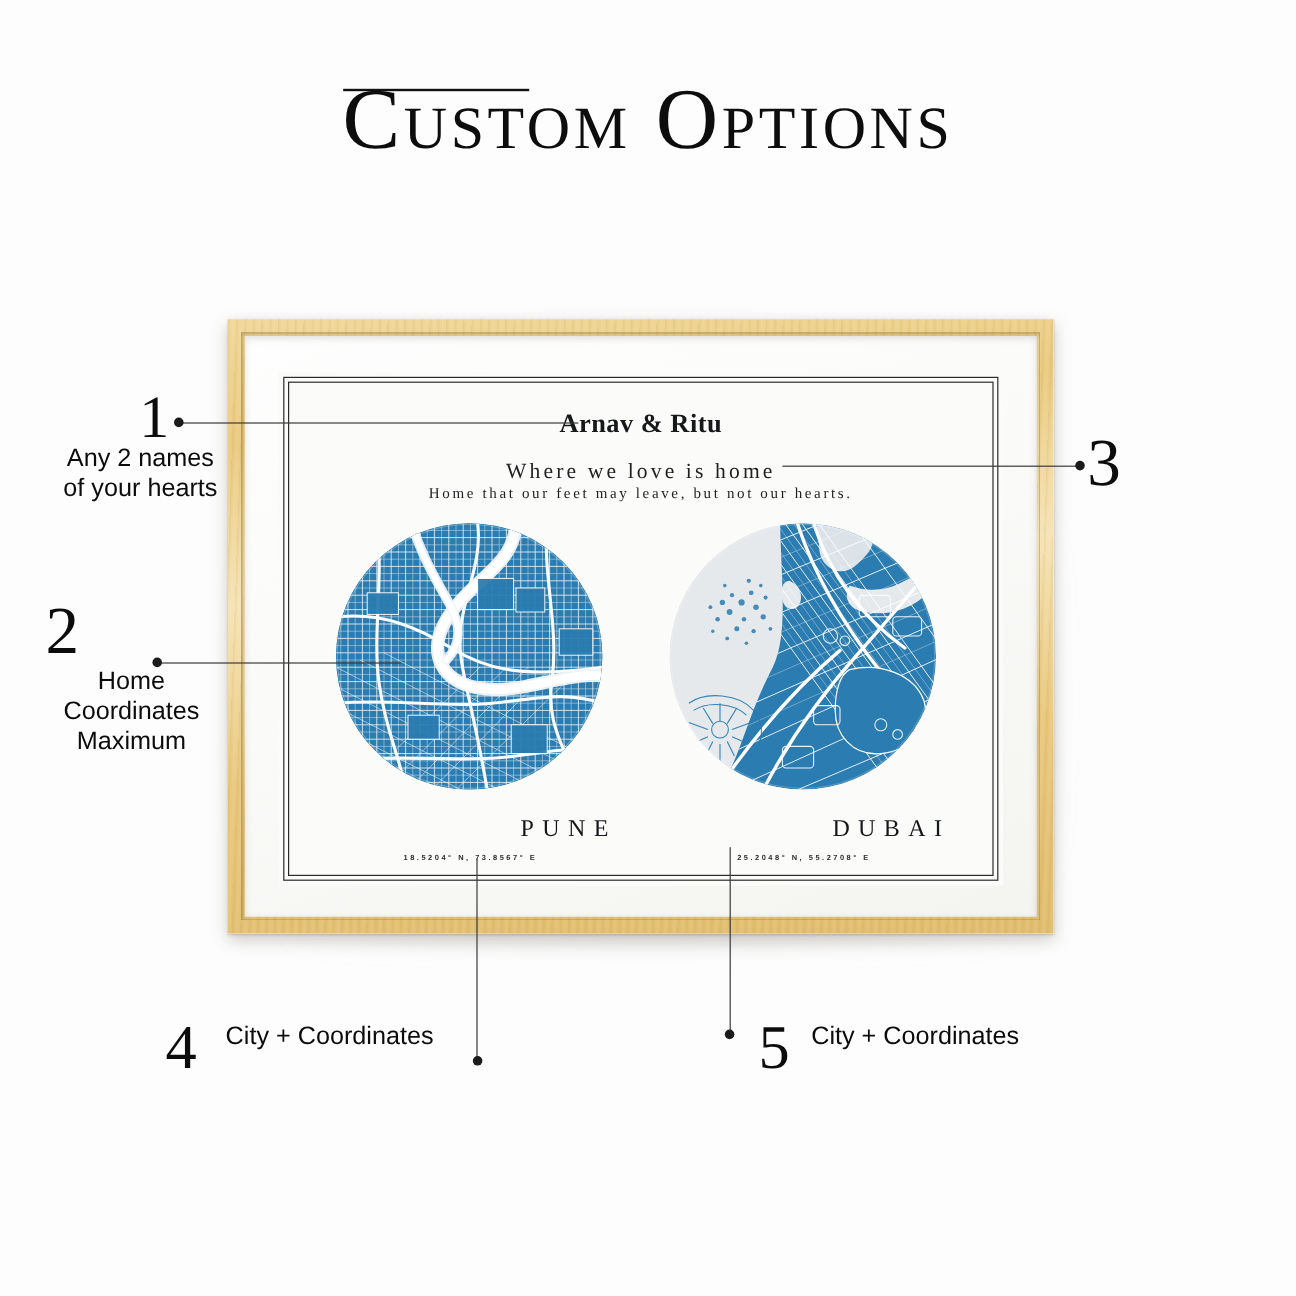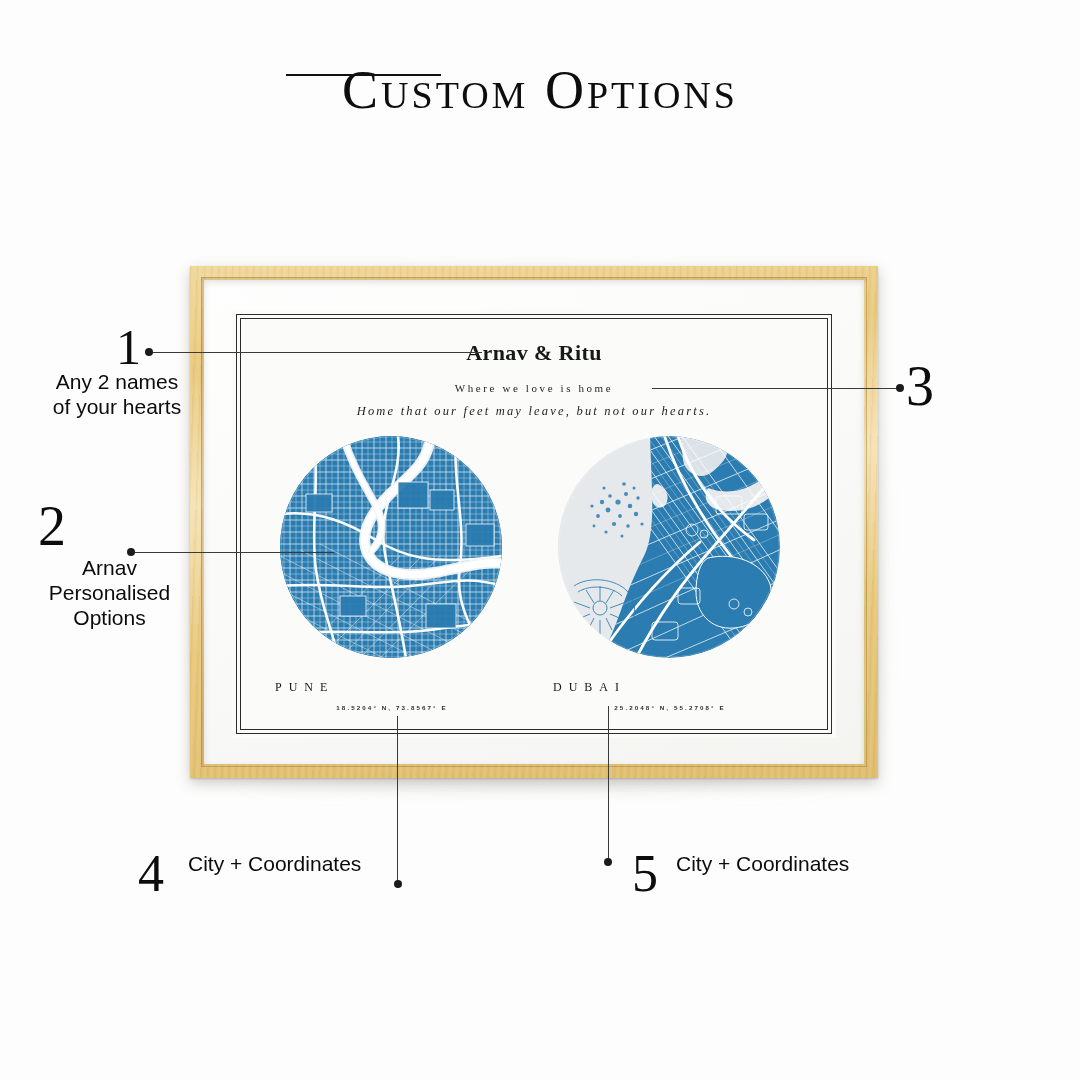--- a/index.html
+++ b/index.html
@@ -20,21 +20,21 @@
   
   #heading-block {
     position: absolute;
     left: 0;
     top: 62px;
     width: 1080px;
     text-align: center;
   }
   #page-title {
     font-family: "Liberation Serif", "DejaVu Serif", serif;
-    font-size: 54px;
+    font-size: 72px;
     letter-spacing: 3px;
     font-variant: small-caps;
     font-weight: 400;
     color: #0d0d0d;
     line-height: 1.05;
     display: block;
   }
   #title-underline {
     position: absolute;
     left: 286px;
@@ -117,33 +117,32 @@
     font-weight: 700;
     font-size: 22px;
     letter-spacing: 0.4px;
     color: #16181a;
   }
   #poster-tagline1 {
     position: absolute;
     left: 0; top: 72px; width: 100%;
     text-align: center;
     font-family: "Liberation Serif", "DejaVu Serif", serif;
-    font-size: 11px;
+    font-size: 18px;
     letter-spacing: 2.6px;
     color: #1d1f21;
   }
   #poster-tagline2 {
     position: absolute;
     left: 0; top: 94px; width: 100%;
     text-align: center;
     font-family: "Liberation Serif", "DejaVu Serif", serif;
     font-size: 12.5px;
     letter-spacing: 2.2px;
     color: #1d1f21;
-    font-style: italic;
   }
 
   .map-col {
     position: absolute;
     top: 126px;
     width: 246px;
   }
   #map-col-left  { left: 36px; }
   #map-col-right { left: 314px; }
 
@@ -153,23 +152,23 @@
     margin: 0 auto;
     border-radius: 50%;
     overflow: hidden;
     position: relative;
     background: #2b7cb0;
   }
   .map-circle svg { display: block; }
 
   .city-name {
     margin-top: 22px;
-    text-align: left;
-    font-family: "Liberation Serif", "DejaVu Serif", serif;
-    font-size: 12px;
+    text-align: right;
+    font-family: "Liberation Serif", "DejaVu Serif", serif;
+    font-size: 20px;
     letter-spacing: 7px;
     color: #15171a;
     text-indent: 7px;
   }
   .city-coords {
     margin-top: 9px;
     text-align: center;
     font-family: "Liberation Sans", "DejaVu Sans", sans-serif;
     font-size: 6.2px;
     font-weight: 700;
@@ -414,23 +413,23 @@
   <div class="callout-num" id="callout1-num">1</div>
   <div class="callout-text" id="callout1-text">
     <div>Any 2 names</div>
     <div>of your hearts</div>
   </div>
   <div class="lead-line h" id="callout1-line"></div>
   <div class="lead-dot" id="callout1-dot"></div>
 
   <div class="callout-num" id="callout2-num">2</div>
   <div class="callout-text" id="callout2-text">
-    <div>Arnav</div>
-    <div>Personalised</div>
-    <div>Options</div>
+    <div>Home</div>
+    <div>Coordinates</div>
+    <div>Maximum</div>
   </div>
   <div class="lead-line h" id="callout2-line"></div>
   <div class="lead-dot" id="callout2-dot"></div>
 
   <div class="callout-num" id="callout3-num">3</div>
   <div class="lead-line h" id="callout3-line"></div>
   <div class="lead-dot" id="callout3-dot"></div>
 
   <div class="callout-num" id="callout4-num">4</div>
   <div class="callout-text" id="callout4-text">

